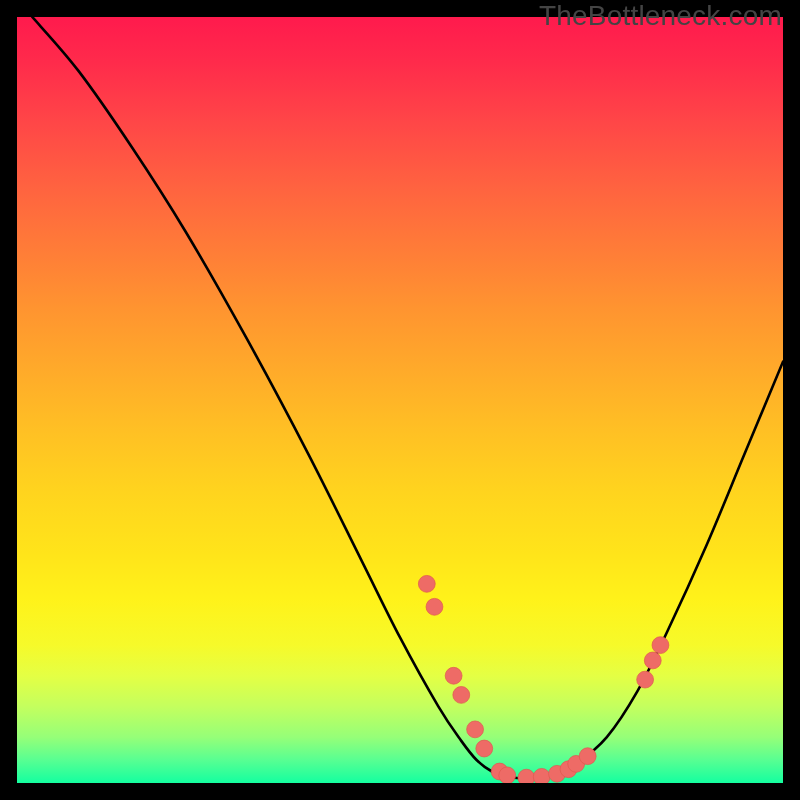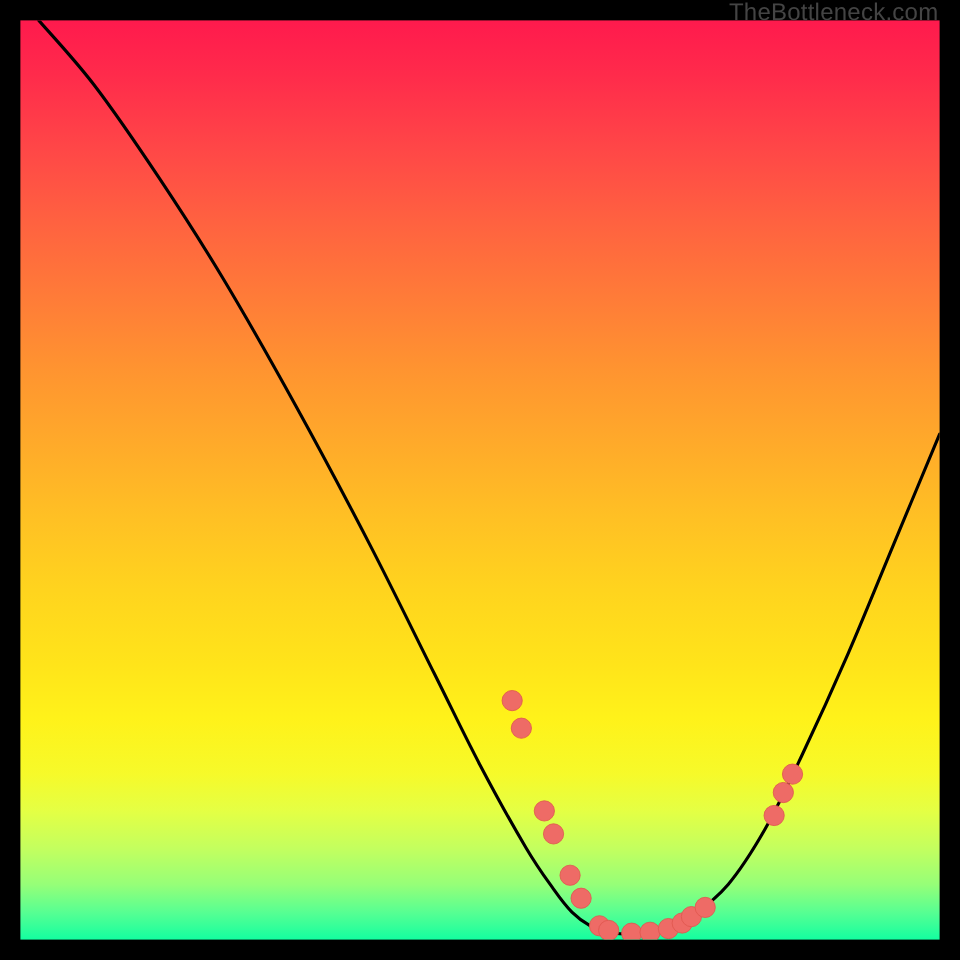--- a/index.html
+++ b/index.html
@@ -35,21 +35,21 @@
       #96ff78 94%,
       #58ff92 97%,
       #14ffa0 100%
     );
   }
   .attribution {
     position: absolute;
     top: 0px;
     right: 18px;
     color: #444444;
-    font-size: 20px;
+    font-size: 28px;
     font-weight: 500;
     letter-spacing: 0.2px;
     z-index: 10;
   }
   svg.curve {
     position: absolute;
     left: 0;
     top: 0;
     width: 766px;
     height: 766px;

